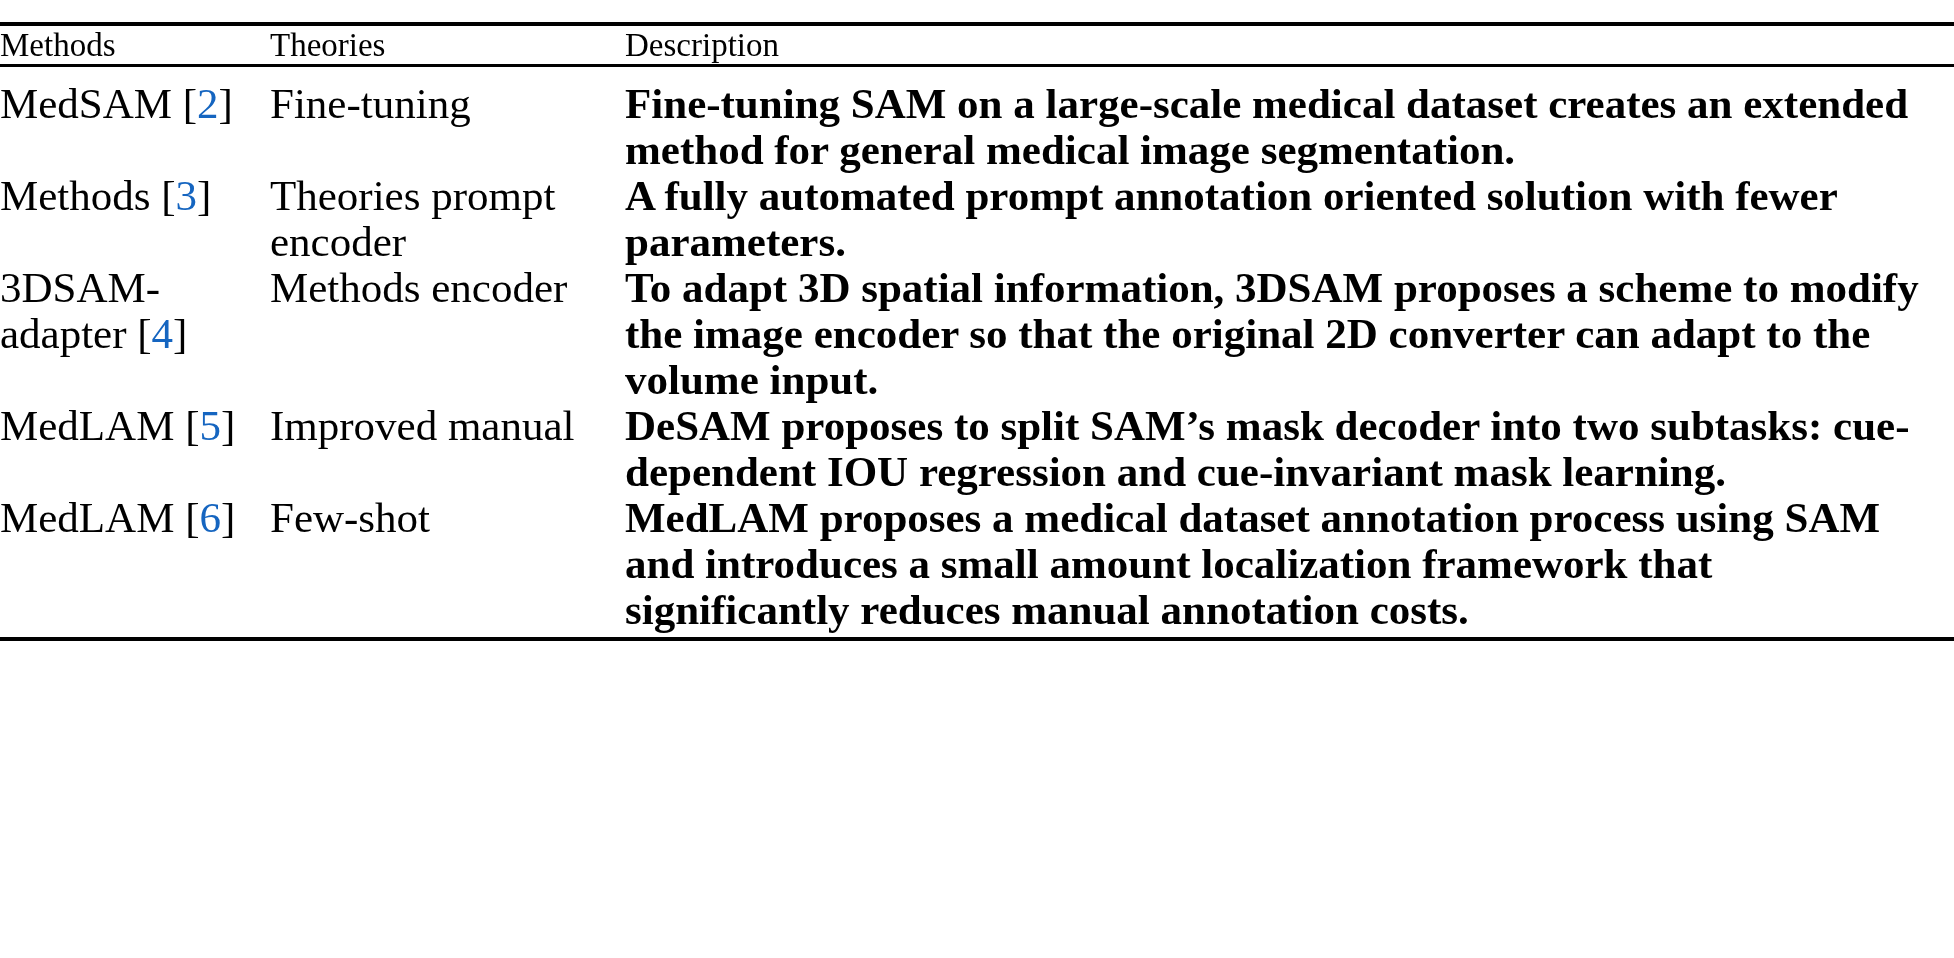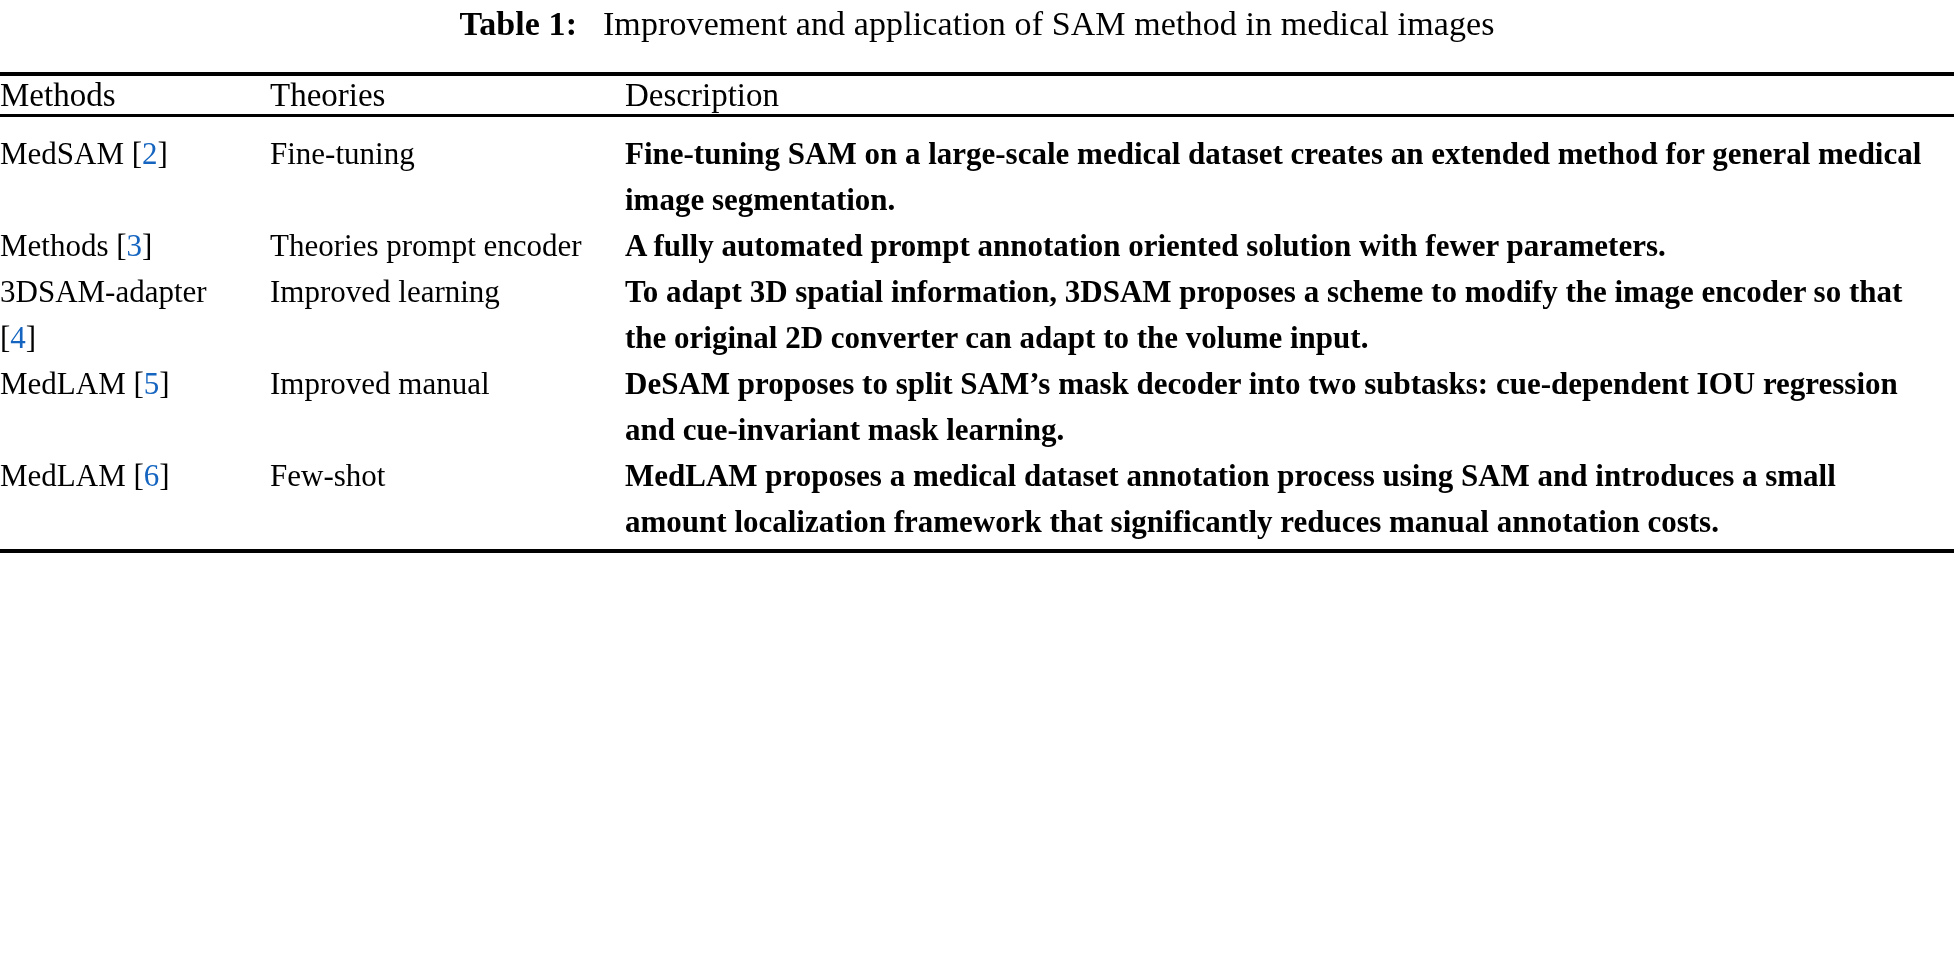--- a/index.html
+++ b/index.html
@@ -77,44 +77,40 @@
     font-size: 33px;
     line-height: 38px;
   }
   thead th .pad { padding-right: 18px; }
 
   
   tbody td {
     padding-top: 10px;
     padding-bottom: 8px;
     line-height: 46px;
-    font-size: 31px;
+    font-size: 43px;
   }
   tbody td .pad { padding-right: 22px; display: block; }
 
   tbody tr.row-first td { padding-top: 14px; }
   tbody tr.row-last  td { padding-bottom: 4px; }
 
   .cite {
     color: #000000;
   }
   .cite .num {
     color: #1565c0;
   }
   .desc { max-width: 1320px; font-weight: bold; }
 </style>
 </head>
 <body>
 
 <div class="table-figure">
 
-  <div class="caption">
-    <span class="caption-label">Table 1:</span>
-    <span>&nbsp;&nbsp;</span><span class="caption-text">Improvement and application of SAM method in medical images</span>
-  </div>
 
   <div class="rule rule-top"></div>
 
   <table class="data">
     <colgroup>
       <col class="c-method">
       <col class="c-theory">
       <col class="c-desc">
     </colgroup>
     <thead>
@@ -161,21 +157,21 @@
             <span class="pad desc">A fully automated prompt annotation oriented solution with fewer parameters.</span>
           </td>
       </tr>
 
       <tr>
         <td>
             <span class="pad"><span>3DSAM-adapter</span>
           <span class="cite"><span>[</span><span class="num">4</span><span>]</span></span></span>
           </td>
         <td>
-            <span class="pad">Improved learning</span>
+            <span class="pad">Methods encoder</span>
           </td>
         <td>
             <span class="pad desc">To adapt 3D spatial information, 3DSAM proposes a scheme to modify the image encoder so that the original 2D converter can adapt to the volume input.</span>
           </td>
       </tr>
 
       <tr>
         <td>
             <span class="pad"><span>MedLAM</span>
           <span class="cite"><span>[</span><span class="num">5</span><span>]</span></span></span>

